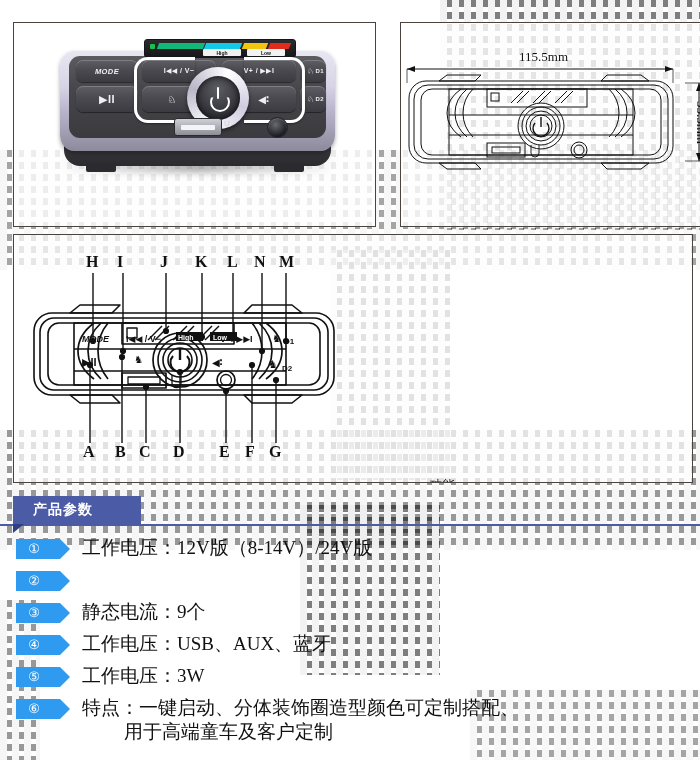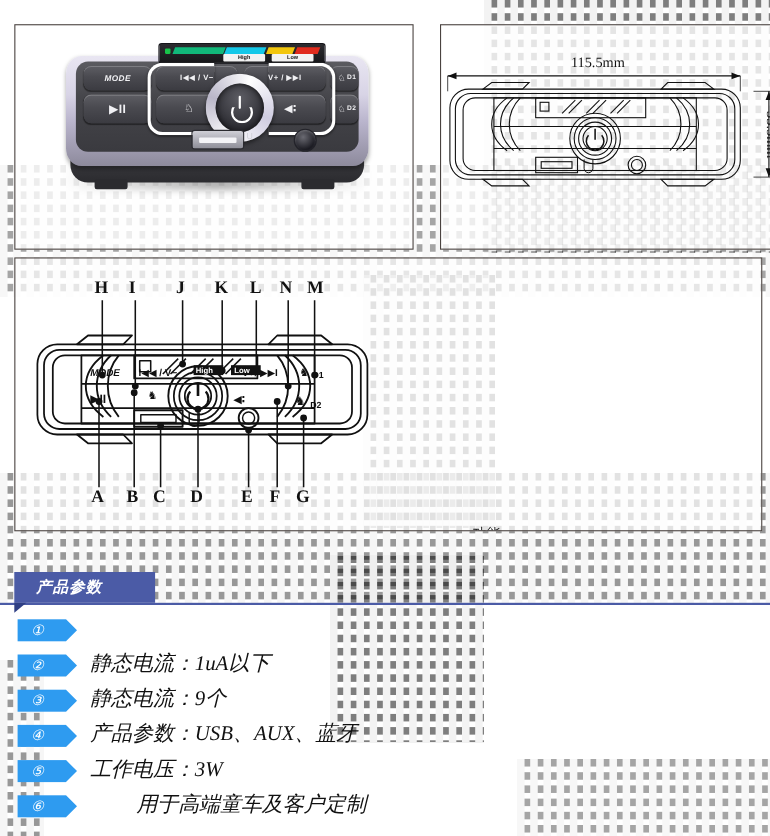--- a/index.html
+++ b/index.html
@@ -148,21 +148,21 @@
 
   
   .funcs{
     position:absolute;left:400px;top:236px;width:293px;height:245px;
     padding:6px 4px 0 10px;box-sizing:border-box;
     font-family:"Liberation Sans","DejaVu Sans",sans-serif;
   }
   .funcs .f-title{font-size:12.5px;color:#111;margin:0 0 2px 6px;font-weight:normal;}
 
   
-  .params{position:absolute;left:0;top:520px;width:700px;height:240px;font-style:italic;}
+  .params{position:absolute;left:0;top:496px;width:700px;height:240px;}
   .param-banner{
     position:absolute;left:13px;top:0px;width:128px;height:28px;
     background:#4b5ba6;color:#fff;
     font-family:"Liberation Sans","DejaVu Sans",sans-serif;
     font-size:14px;font-weight:bold;letter-spacing:1px;
     display:flex;align-items:center;padding-left:20px;box-sizing:border-box;
   }
   .banner-notch{
     position:absolute;left:13px;top:28px;width:0;height:0;
     border-left:11px solid #2f3f84;border-bottom:9px solid transparent;
@@ -444,36 +444,37 @@
   </div>
 </div>
 
 <div class="params">
   <div class="param-rule"></div>
   <div class="param-banner">产品参数</div>
   <div class="banner-notch"></div>
 
   <div class="p-row" style="top:40px;">
     <span class="p-badge">①</span>
+    <span class="p-text">工作电压：12V版（8-14V）/24V版</span>
   </div>
   <div class="p-row" style="top:72px;">
     <span class="p-badge">②</span>
-    <span class="p-text">静态电流：1uA以下</span>
   </div>
   <div class="p-row" style="top:104px;">
     <span class="p-badge">③</span>
     <span class="p-text">静态电流：9个</span>
   </div>
   <div class="p-row" style="top:136px;">
     <span class="p-badge">④</span>
-    <span class="p-text">产品参数：USB、AUX、蓝牙</span>
+    <span class="p-text">工作电压：USB、AUX、蓝牙</span>
   </div>
   <div class="p-row" style="top:168px;">
     <span class="p-badge">⑤</span>
     <span class="p-text">工作电压：3W</span>
   </div>
   <div class="p-row" style="top:200px;">
     <span class="p-badge">⑥</span>
     <span class="p-text">
+      <span>特点：一键启动、分体装饰圈造型颜色可定制搭配、</span>
       <span class="sub">用于高端童车及客户定制</span>
     </span>
   </div>
 </div>
 
 </body></html>

